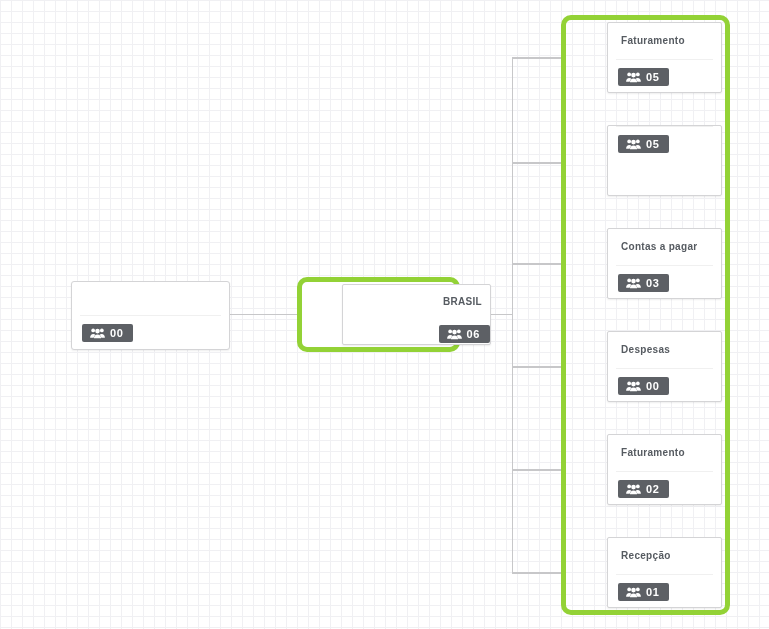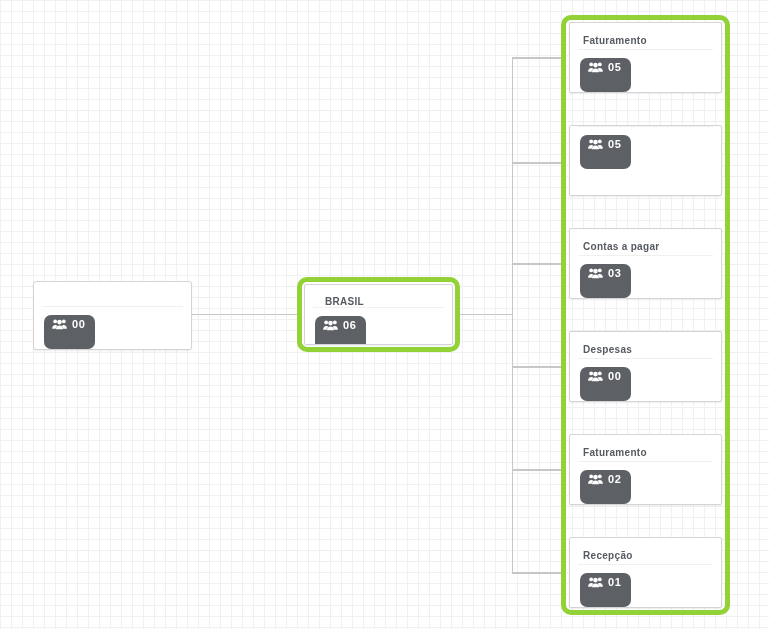--- a/index.html
+++ b/index.html
@@ -31,52 +31,53 @@
   .conn.v{width:1.5px;}
   
   .node{
     box-sizing:border-box;
     background:#ffffff;
     border:1px solid var(--node-border);
     border-radius:3px;
     box-shadow:0 1px 2px rgba(0,0,0,.07);
     display:flex;flex-direction:column;
     overflow:hidden;
+    margin-left:38px;
   }
   .node-title{
     box-sizing:border-box;
     height:35px;
     padding:12px 8px 0 13px;
     font-size:10px;
     font-weight:600;
     letter-spacing:.3px;
     color:var(--title-text);
     white-space:nowrap;
   }
   .node-divider{border-top:1px solid #f0f0f0;margin:0 8px;}
   .node-badge-row{padding:8px 0 0 10px;}
   .badge{
     display:inline-flex;align-items:center;gap:5px;
     background:var(--badge-background);
     color:var(--badge-text);
-    height:18px;border-radius:7px;
-    padding:0 10px 16px 8px;
+    height:18px;border-radius:2px;
+    padding:0 10px 0 8px;
     font-size:11px;font-weight:700;letter-spacing:.6px;
   }
   .users-svg{width:15px;height:12px;display:block;}
   .users-svg *{fill:#ffffff;}
   
   .selected-wrap{
     position:absolute;box-sizing:border-box;
     border:5px solid var(--highlight-green);
     border-radius:10px;
     background:#ffffff;
     padding:2px;
   }
-  .selected-wrap .node{width:100%;height:100%;border-radius:2px;}
+  .selected-wrap .node{width:100%;height:100%;border-radius:2px;align-items:flex-end;}
   
   .root-node{position:absolute;left:33px;top:281px;width:159px;height:69px;}
   .root-node .node-title{height:33px;}
   
   .brasil-wrap{left:297px;top:277px;width:163px;height:75px;}
   .brasil-wrap .node-title{height:32px;padding-left:20px;padding-top:11px;}
   
   .column-wrap{
     position:absolute;box-sizing:border-box;
     left:561px;top:15px;width:169px;height:600px;

